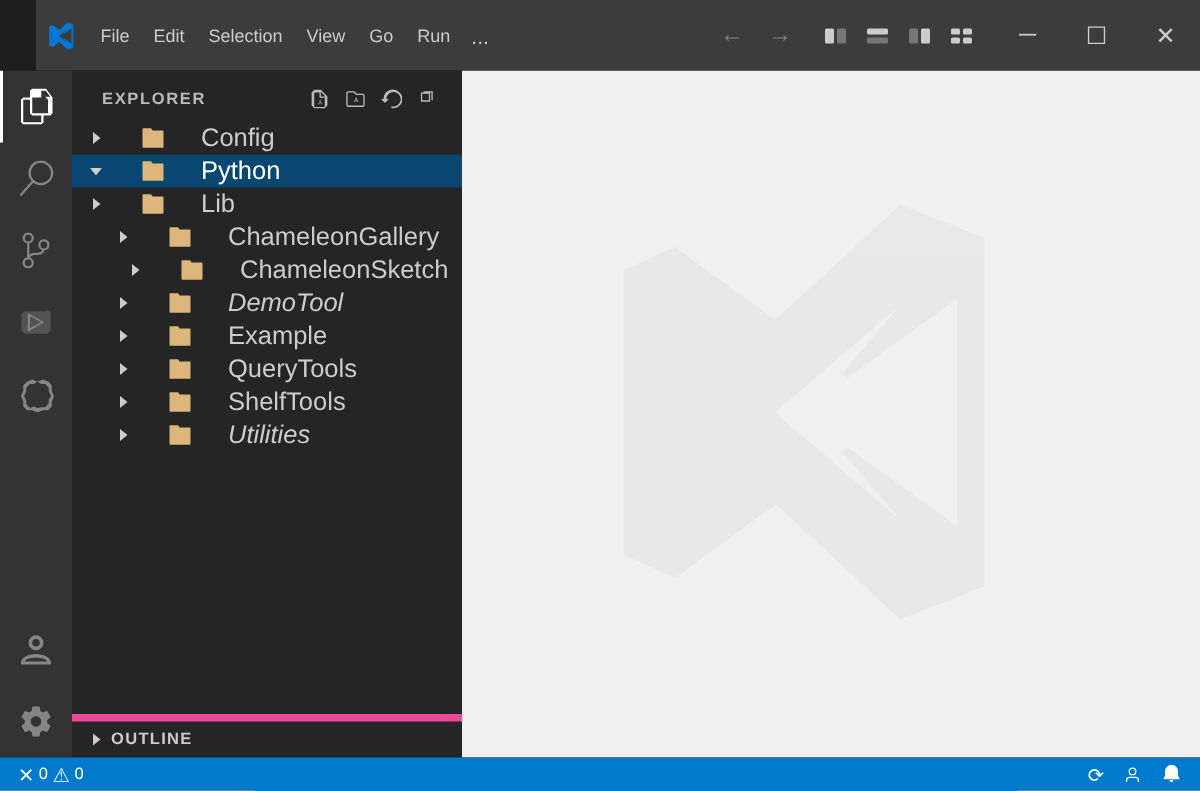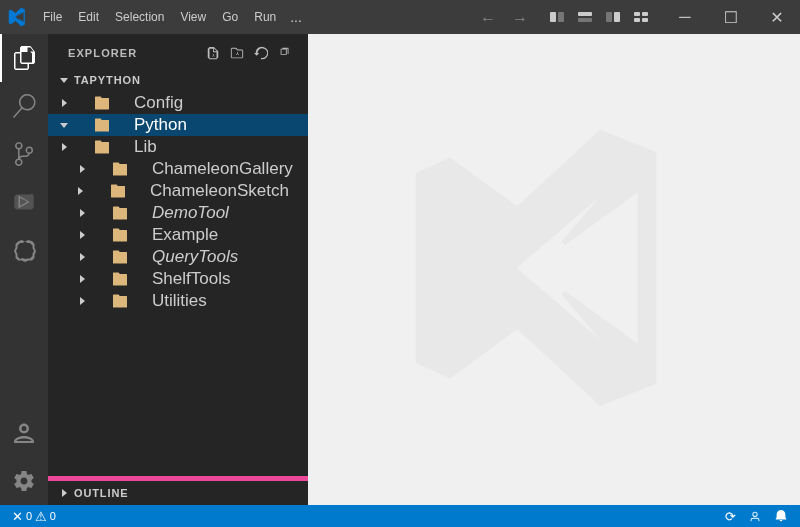--- a/index.html
+++ b/index.html
@@ -9,25 +9,26 @@
       font-family: 'Segoe UI', Tahoma, Geneva, Verdana, sans-serif;
       font-size: 13px;
       background: #1e1e1e;
       overflow: hidden;
       display: flex;
       flex-direction: column;
     }
 
     
     #title-bar {
-      height: 34px;
+      height: 47px;
       background: #3c3c3c;
       display: flex;
       align-items: center;
       flex-shrink: 0;
+      margin-left: 24px;
     }
     #title-bar-left {
       display: flex;
       align-items: center;
       gap: 0px;
     }
     #app-icon {
       width: 35px;
       height: 30px;
       display: flex;
@@ -413,24 +414,20 @@
         <div class="sidebar-icon-btn" title="Collapse All">
           <svg width="14" height="14" viewBox="0 0 16 16" fill="currentColor">
             <path d="M9 9H4V4h5v5zM3 3v7h7V3H3zm9-1v7h-1V3H5V2h7z"></path>
           </svg>
         </div>
       </div>
     </div>
 
     <div id="sidebar-content">
 
-      <div class="section-header">
-        <span class="chevron open"></span>
-        <span>TAPYTHON</span>
-      </div>
 
       <div class="tree-item" style="padding-left: 8px;">
         <span class="chevron closed"></span>
         <span class="folder-icon">
           <svg viewBox="0 0 16 16" fill="#dcb67a">
             <path d="M14.5 3H7.71l-.85-1.28A.5.5 0 0 0 6.5 1.5h-5A.5.5 0 0 0 1 2v12a.5.5 0 0 0 .5.5h13a.5.5 0 0 0 .5-.5V3.5a.5.5 0 0 0-.5-.5z"></path>
           </svg>
         </span>
         <span>Config</span>
       </div>
@@ -458,21 +455,21 @@
       <div class="tree-item" style="padding-left: 26px;">
         <span class="chevron closed"></span>
         <span class="folder-icon">
           <svg viewBox="0 0 16 16" fill="#dcb67a">
             <path d="M14.5 3H7.71l-.85-1.28A.5.5 0 0 0 6.5 1.5h-5A.5.5 0 0 0 1 2v12a.5.5 0 0 0 .5.5h13a.5.5 0 0 0 .5-.5V3.5a.5.5 0 0 0-.5-.5z"></path>
           </svg>
         </span>
         <span>ChameleonGallery</span>
       </div>
 
-      <div class="tree-item" style="padding-left: 24px;">
+      <div class="tree-item" style="padding-left: 34px;">
         <span class="chevron closed"></span>
         <span class="folder-icon">
           <svg viewBox="0 0 16 16" fill="#dcb67a">
             <path d="M14.5 3H7.71l-.85-1.28A.5.5 0 0 0 6.5 1.5h-5A.5.5 0 0 0 1 2v12a.5.5 0 0 0 .5.5h13a.5.5 0 0 0 .5-.5V3.5a.5.5 0 0 0-.5-.5z"></path>
           </svg>
         </span>
         <span>ChameleonSketch</span>
       </div>
 
       <div class="tree-item" style="padding-left: 26px; font-style: italic;">
@@ -488,41 +485,41 @@
       <div class="tree-item" style="padding-left: 26px;">
         <span class="chevron closed"></span>
         <span class="folder-icon">
           <svg viewBox="0 0 16 16" fill="#dcb67a">
             <path d="M14.5 3H7.71l-.85-1.28A.5.5 0 0 0 6.5 1.5h-5A.5.5 0 0 0 1 2v12a.5.5 0 0 0 .5.5h13a.5.5 0 0 0 .5-.5V3.5a.5.5 0 0 0-.5-.5z"></path>
           </svg>
         </span>
         <span>Example</span>
       </div>
 
+      <div class="tree-item" style="padding-left: 26px;">
+        <span class="chevron closed"></span>
+        <span class="folder-icon">
+          <svg viewBox="0 0 16 16" fill="#dcb67a">
+            <path d="M14.5 3H7.71l-.85-1.28A.5.5 0 0 0 6.5 1.5h-5A.5.5 0 0 0 1 2v12a.5.5 0 0 0 .5.5h13a.5.5 0 0 0 .5-.5V3.5a.5.5 0 0 0-.5-.5z"></path>
+          </svg>
+        </span>
+        <span>QueryTools</span>
+      </div>
+
+      <div class="tree-item" style="padding-left: 26px;">
+        <span class="chevron closed"></span>
+        <span class="folder-icon">
+          <svg viewBox="0 0 16 16" fill="#dcb67a">
+            <path d="M14.5 3H7.71l-.85-1.28A.5.5 0 0 0 6.5 1.5h-5A.5.5 0 0 0 1 2v12a.5.5 0 0 0 .5.5h13a.5.5 0 0 0 .5-.5V3.5a.5.5 0 0 0-.5-.5z"></path>
+          </svg>
+        </span>
+        <span>ShelfTools</span>
+      </div>
+
       <div class="tree-item" style="padding-left: 26px; font-style: italic;">
-        <span class="chevron closed"></span>
-        <span class="folder-icon">
-          <svg viewBox="0 0 16 16" fill="#dcb67a">
-            <path d="M14.5 3H7.71l-.85-1.28A.5.5 0 0 0 6.5 1.5h-5A.5.5 0 0 0 1 2v12a.5.5 0 0 0 .5.5h13a.5.5 0 0 0 .5-.5V3.5a.5.5 0 0 0-.5-.5z"></path>
-          </svg>
-        </span>
-        <span>QueryTools</span>
-      </div>
-
-      <div class="tree-item" style="padding-left: 26px;">
-        <span class="chevron closed"></span>
-        <span class="folder-icon">
-          <svg viewBox="0 0 16 16" fill="#dcb67a">
-            <path d="M14.5 3H7.71l-.85-1.28A.5.5 0 0 0 6.5 1.5h-5A.5.5 0 0 0 1 2v12a.5.5 0 0 0 .5.5h13a.5.5 0 0 0 .5-.5V3.5a.5.5 0 0 0-.5-.5z"></path>
-          </svg>
-        </span>
-        <span>ShelfTools</span>
-      </div>
-
-      <div class="tree-item" style="padding-left: 26px;">
         <span class="chevron closed"></span>
         <span class="folder-icon">
           <svg viewBox="0 0 16 16" fill="#dcb67a">
             <path d="M14.5 3H7.71l-.85-1.28A.5.5 0 0 0 6.5 1.5h-5A.5.5 0 0 0 1 2v12a.5.5 0 0 0 .5.5h13a.5.5 0 0 0 .5-.5V3.5a.5.5 0 0 0-.5-.5z"></path>
           </svg>
         </span>
         <span>Utilities</span>
       </div>
 
 

